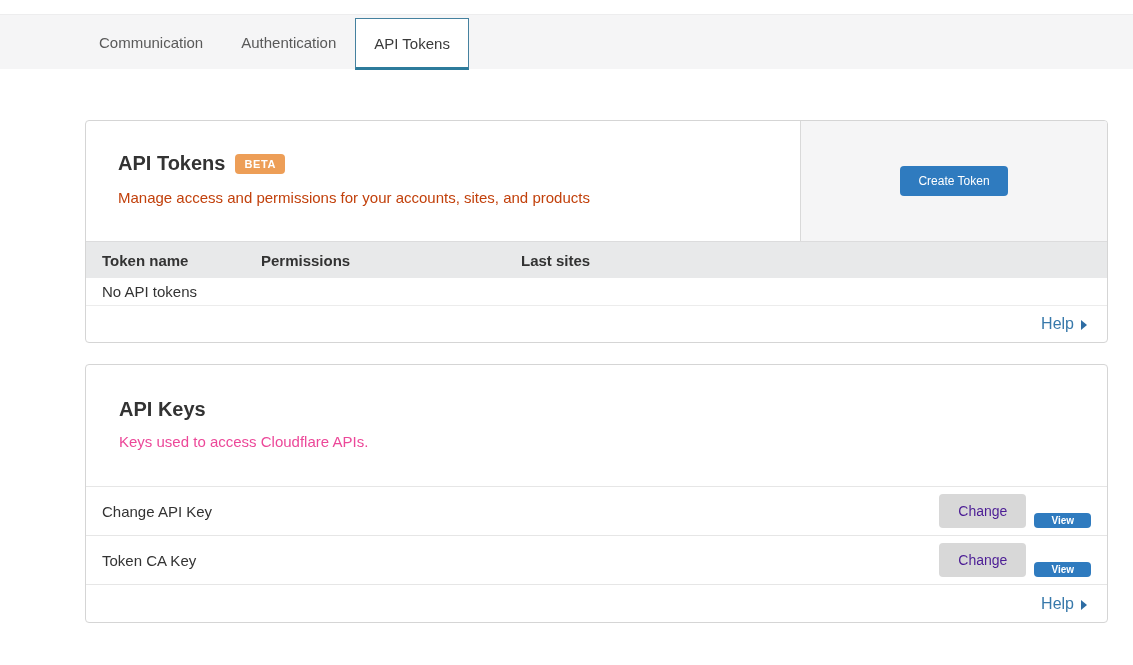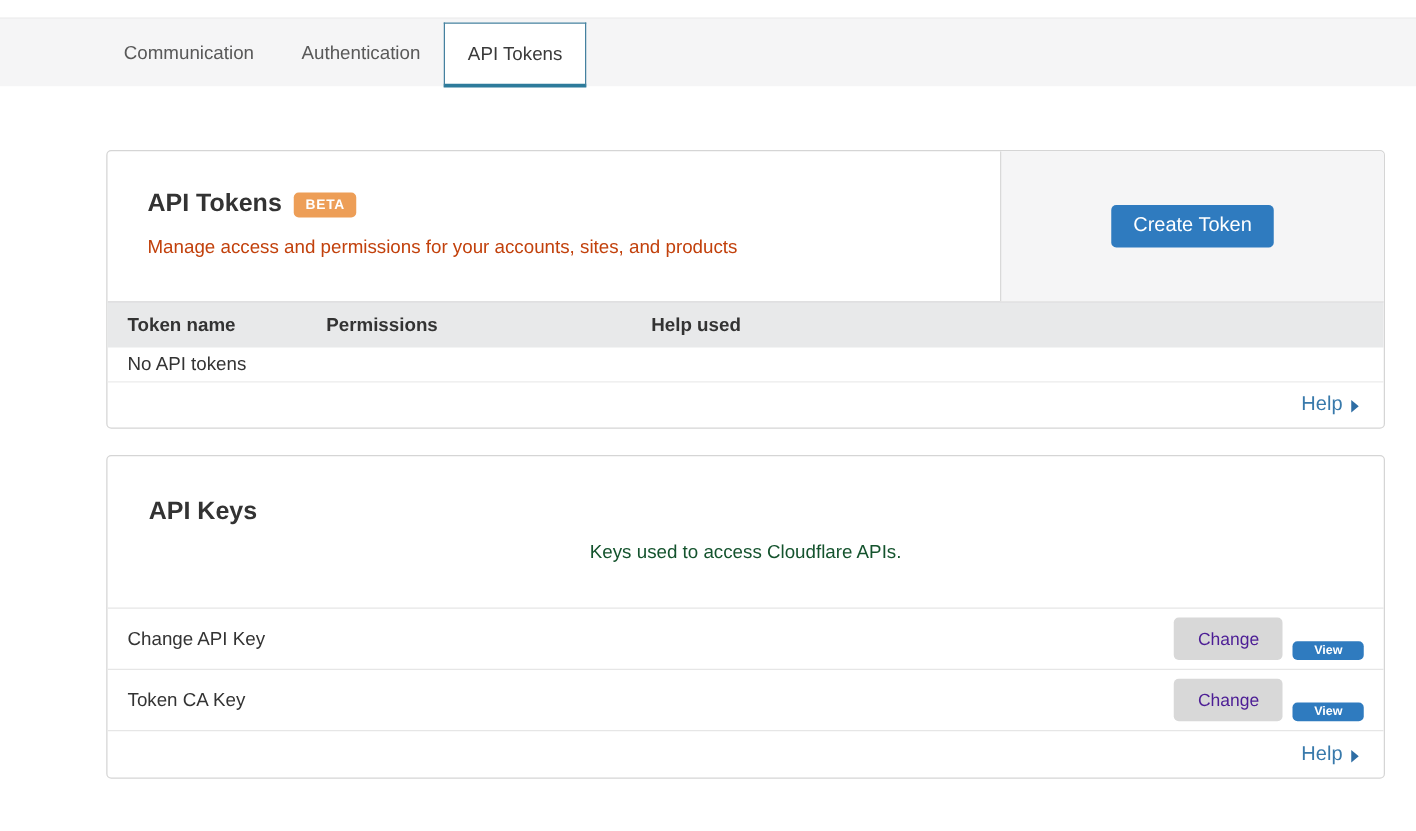--- a/index.html
+++ b/index.html
@@ -76,21 +76,21 @@
   }
   .subtitle { font-size: 15px; color: #c2410c; margin: 14px 0 0; }
 
   .btn {
     border: none;
     border-radius: 4px;
     cursor: pointer;
     font-family: "Liberation Sans", sans-serif;
   }
   .btn-blue { background: #2f7bbf; color: #fff; }
-  .btn-create { font-size: 16px; padding: 8px 18px; }
+  .btn-create { font-size: 12px; padding: 8px 18px; }
 
   .thead {
     display: grid;
     grid-template-columns: 159px 260px 262px 1fr;
     align-items: center;
     padding-left: 16px;
     background: #e8e9ea;
     border-top: 1px solid #dcdcdd;
     height: 37px;
     font-size: 15px;
@@ -126,21 +126,21 @@
     border-left: 6px solid #2e6da4;
     border-top: 5px solid transparent;
     border-bottom: 5px solid transparent;
     margin-left: 7px;
     margin-top: 2px;
   }
 
   
   .keys-card { margin-top: 21px; }
   .keys-head { padding: 33px 33px 36px; }
-  .subtitle-keys { font-size: 15px; color: #14532d; margin: 12px 0 0; text-align: center; }
+  .subtitle-keys { font-size: 15px; color: #ec4899; margin: 12px 0 0; }
   .key-row {
     height: 49px;
     display: flex;
     align-items: center;
     justify-content: space-between;
     padding: 0 16px;
     border-top: 1px solid #e6e6e6;
     font-size: 15px;
     color: #333;
   }
@@ -177,21 +177,21 @@
         <p class="subtitle">Manage access and permissions for your accounts, sites, and products</p>
       </div>
       <div class="head-right">
         <button class="btn btn-blue btn-create">Create Token</button>
       </div>
     </div>
 
     <div class="thead">
       <div class="th">Token name</div>
       <div class="th">Permissions</div>
-      <div class="th">Help used</div>
+      <div class="th">Last sites</div>
     </div>
 
     <div class="trow">
       <span>No API tokens</span>
     </div>
 
     <div class="help-row">
       <a class="help-link">
         <span>Help</span>
         <span class="arrow-icon"></span>

